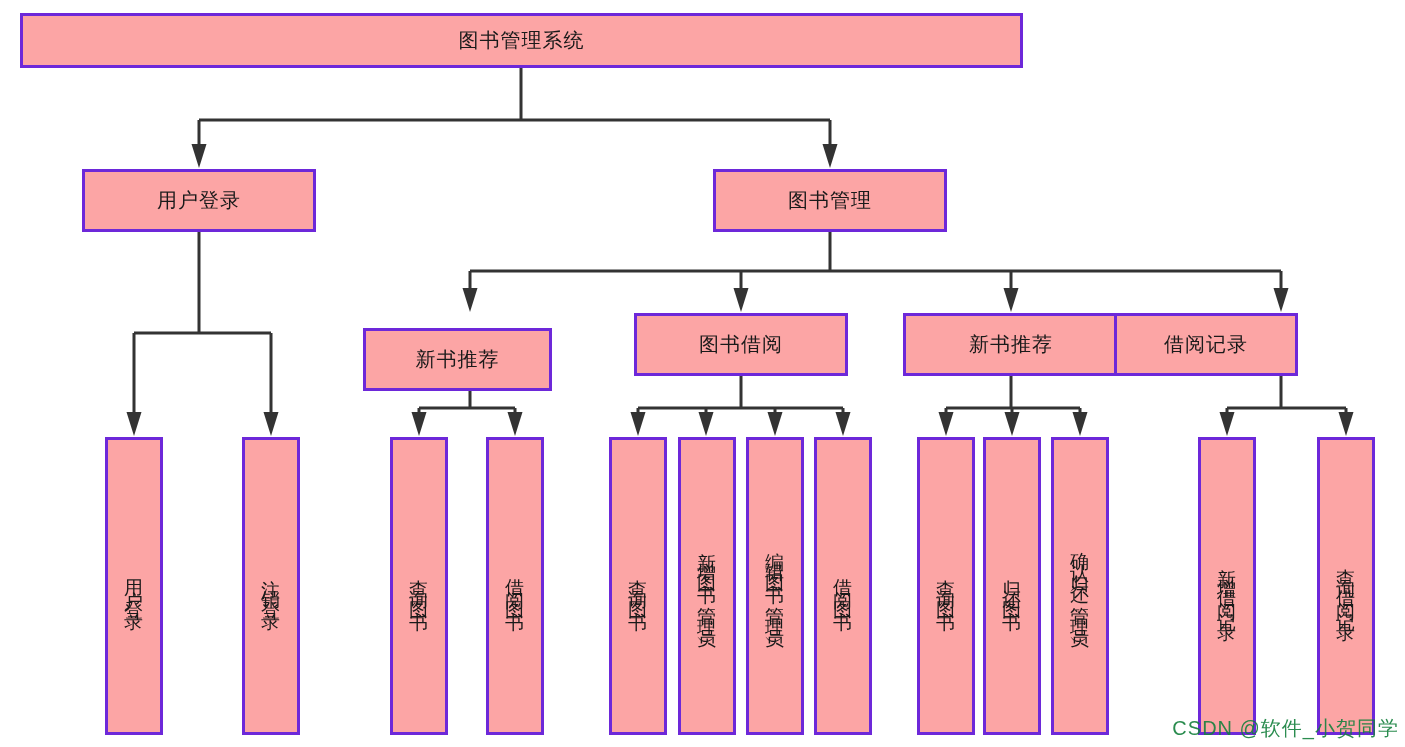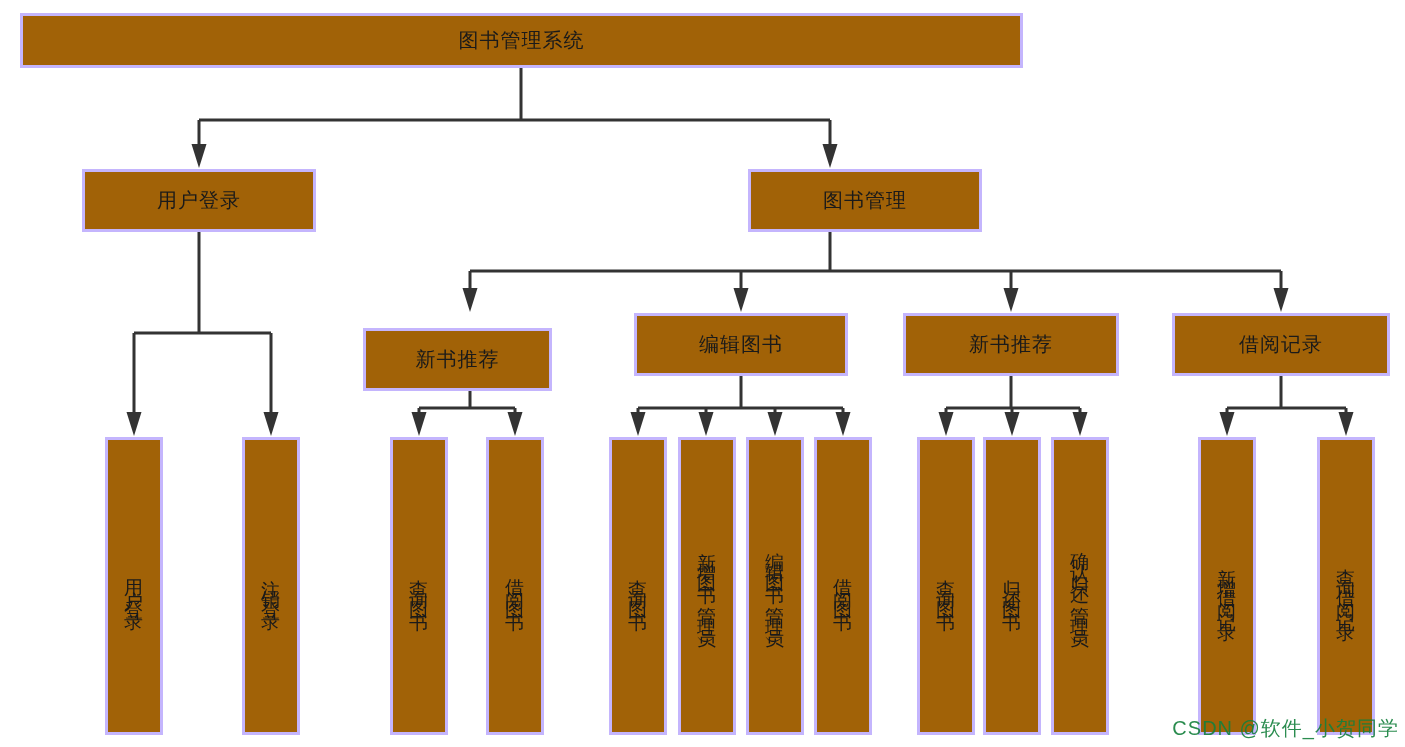--- a/index.html
+++ b/index.html
@@ -7,22 +7,22 @@
     position:relative;
     width:1405px;height:747px;
     background:#ffffff;
     font-family:"Liberation Sans","DejaVu Sans",sans-serif;
     overflow:hidden;
   }
   .connectors{position:absolute;left:0;top:0;width:1405px;height:747px;}
   .node{
     position:absolute;
     box-sizing:border-box;
-    border:3px solid #c4b5fd;
-    background:#a16207;
+    border:3px solid #6d28d9;
+    background:#fca5a5;
     display:flex;
     align-items:center;
     justify-content:center;
     font-size:20px;
     color:#1a1a1a;
     letter-spacing:1px;
     white-space:nowrap;
   }
   .leaf{
     writing-mode:vertical-rl;
@@ -75,26 +75,26 @@
       <polygon points="1004.5,412 1019.5,412 1012,436"></polygon>
       <polygon points="1072.5,412 1087.5,412 1080,436"></polygon>
       <polygon points="1219.5,412 1234.5,412 1227,436"></polygon>
       <polygon points="1338.5,412 1353.5,412 1346,436"></polygon>
     </g>
   </svg>
 
   <div class="node" style="left:20px;top:13px;width:1003px;height:55px;">图书管理系统</div>
 
   <div class="node" style="left:82px;top:169px;width:234px;height:63px;">用户登录</div>
-  <div class="node" style="left:713px;top:169px;width:234px;height:63px;margin-left:35px;">图书管理</div>
+  <div class="node" style="left:713px;top:169px;width:234px;height:63px;">图书管理</div>
 
   <div class="node" style="left:363px;top:328px;width:189px;height:63px;">新书推荐</div>
-  <div class="node" style="left:634px;top:313px;width:214px;height:63px;">编辑图书</div>
+  <div class="node" style="left:634px;top:313px;width:214px;height:63px;">图书借阅</div>
   <div class="node" style="left:903px;top:313px;width:216px;height:63px;">新书推荐</div>
-  <div class="node" style="left:1172px;top:313px;width:218px;height:63px;">借阅记录</div>
+  <div class="node" style="left:1114px;top:313px;width:184px;height:63px;">借阅记录</div>
 
   <div class="node leaf" style="left:105px;top:437px;width:58px;height:298px;">用户登录</div>
   <div class="node leaf" style="left:242px;top:437px;width:58px;height:298px;">注销登录</div>
 
   <div class="node leaf" style="left:390px;top:437px;width:58px;height:298px;">查询图书</div>
   <div class="node leaf" style="left:486px;top:437px;width:58px;height:298px;">借阅图书</div>
 
   <div class="node leaf" style="left:609px;top:437px;width:58px;height:298px;">查询图书</div>
   <div class="node leaf" style="left:678px;top:437px;width:58px;height:298px;">新增图书（管理员）</div>
   <div class="node leaf" style="left:746px;top:437px;width:58px;height:298px;">编辑图书（管理员）</div>

